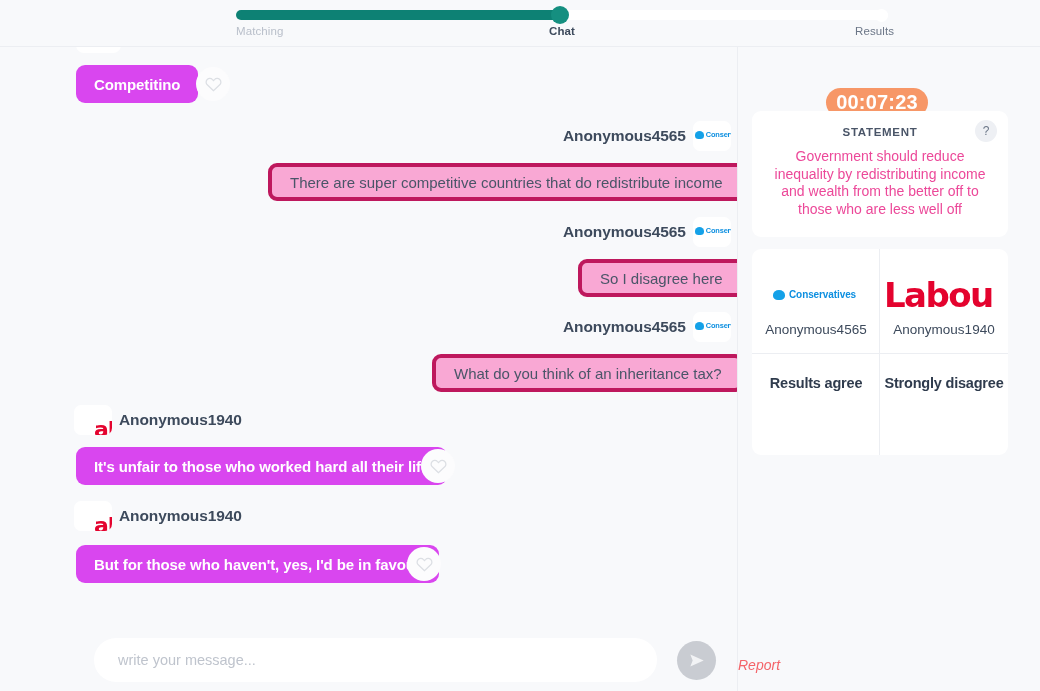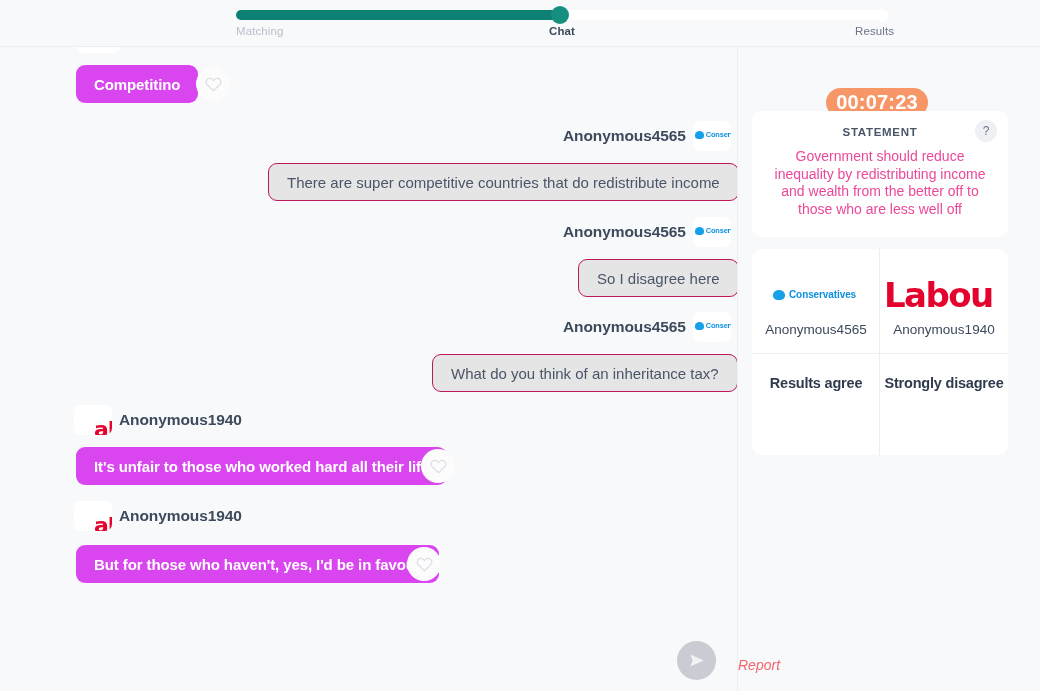--- a/index.html
+++ b/index.html
@@ -155,23 +155,23 @@
     position: absolute;
     display: flex;
     align-items: center;
     padding: 0 18px;
     height: 38px;
     border-radius: 9px;
     font-size: 15px;
     white-space: nowrap;
   }
   .bubble.them {
-    background: #e5e5e5;
+    background: #f9a8d4;
     color: #4a5568;
-    border: 1px solid #be185d;
+    border: 4px solid #be185d;
   }
   .bubble.mine {
     background: #d946ef;
     color: #ffffff;
     font-weight: bold;
     letter-spacing: -.1px;
   }
 
   
   .like-btn {
@@ -462,20 +462,21 @@
       <div class="like-btn" style="left:407px; top:500px;">
         <svg width="17" height="16" viewBox="0 0 24 22" aria-hidden="true">
           <path d="M12 20.5 3.2 12.1a5.2 5.2 0 1 1 7.4-7.3L12 6.2l1.4-1.4a5.2 5.2 0 1 1 7.4 7.3z" fill="none" stroke="#dcdfe4" stroke-width="1.8"></path>
         </svg>
       </div>
     </div>
 
   </div>
 
   <div id="composer">
+    <input id="message-input" type="text" placeholder="write your message..." style="">
     <button id="send-button">
       <svg width="16" height="15" viewBox="0 0 24 22" aria-hidden="true">
         <path d="M2 2 L22 11 L2 20 L5.5 11 Z" fill="#f2f3f5"></path>
       </svg>
     </button>
   </div>
 
 </div>
 
 <div id="divider"></div>

